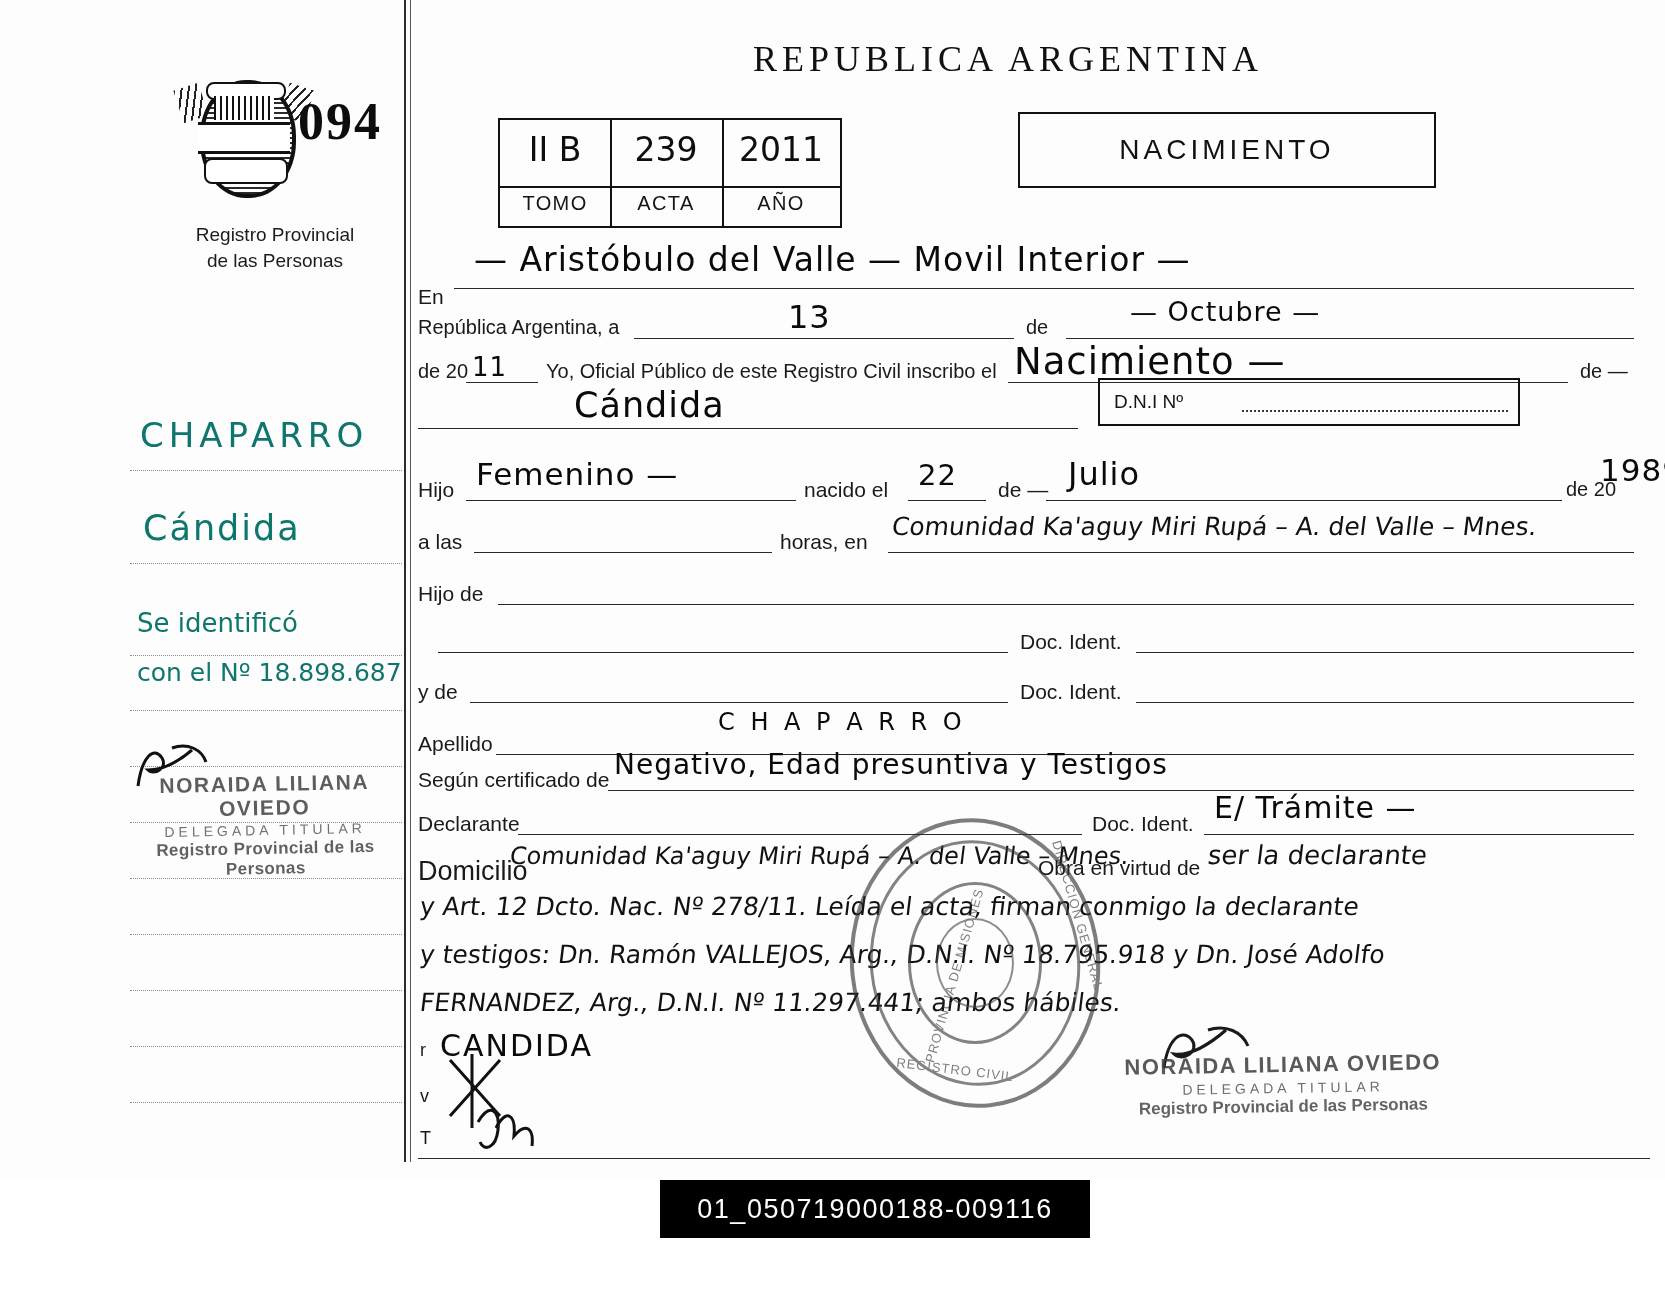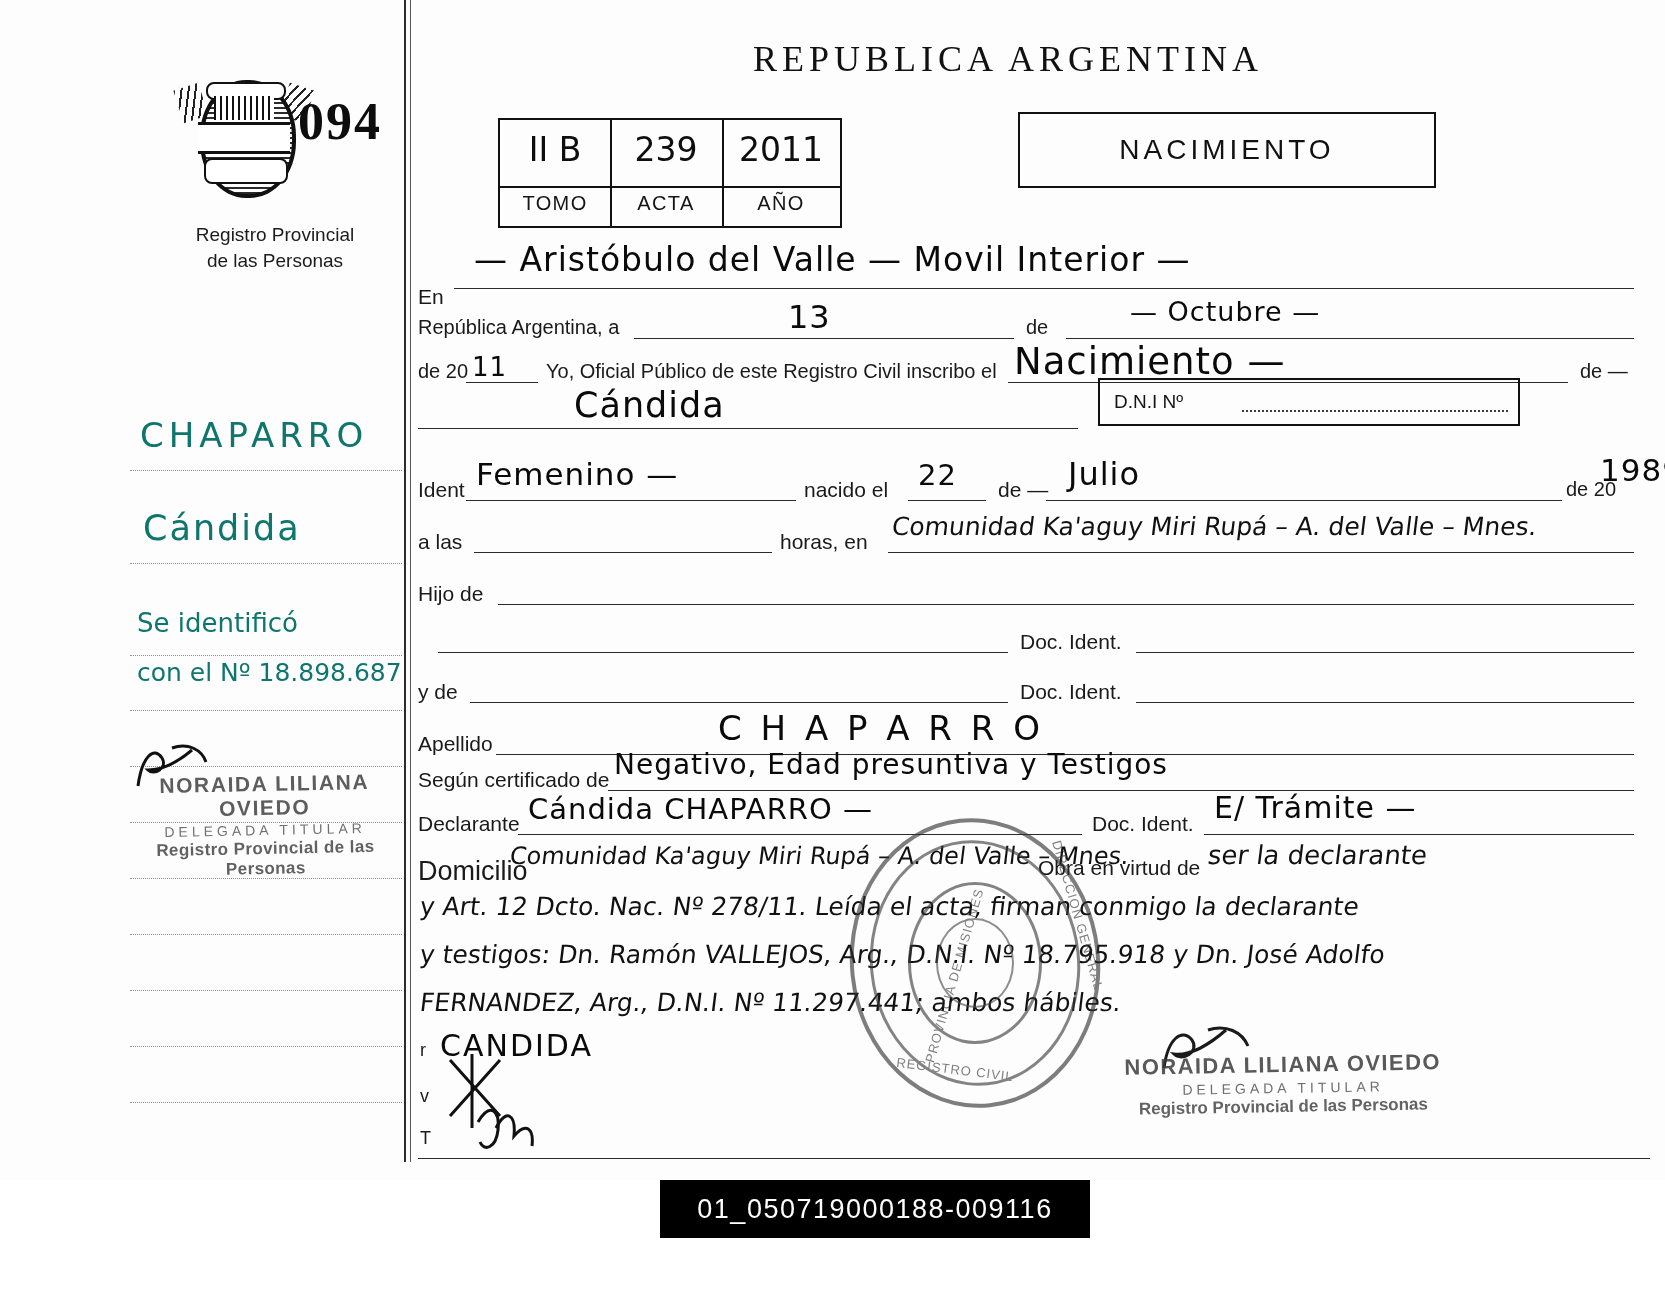--- a/index.html
+++ b/index.html
@@ -428,21 +428,21 @@
     <div class="abs hand" style="left:596px; top:340px; font-size:37px;">Nacimiento —</div>
     <div class="abs print" style="left:1162px; top:360px; font-size:20px;">de —</div>
 
     <div class="abs rule" style="left:0; top:428px; width:660px;"></div>
     <div class="abs hand" style="left:156px; top:385px; font-size:35px;">Cándida</div>
     <div id="dnibox">
       <span class="lbl">D.N.I Nº</span>
       <span class="dots"></span>
     </div>
 
-    <div class="abs print" style="left:0; top:478px; font-size:21px;">Ident</div>
+    <div class="abs print" style="left:0; top:478px; font-size:21px;">Hijo</div>
     <div class="abs rule" style="left:48px; top:500px; width:330px;"></div>
     <div class="abs hand" style="left:58px; top:456px; font-size:31px;">Femenino —</div>
     <div class="abs print" style="left:386px; top:478px; font-size:21px;">nacido el</div>
     <div class="abs rule" style="left:490px; top:500px; width:78px;"></div>
     <div class="abs hand" style="left:500px; top:458px; font-size:29px;">22</div>
     <div class="abs print" style="left:580px; top:478px; font-size:21px;">de —</div>
     <div class="abs rule" style="left:628px; top:500px; width:516px;"></div>
     <div class="abs hand" style="left:650px; top:455px; font-size:32px;">Julio</div>
     <div class="abs print" style="left:1148px; top:478px; font-size:20px;">de 20</div>
     <div class="abs hand" style="left:1182px; top:452px; font-size:31px;">1989</div>
@@ -460,29 +460,28 @@
     <div class="abs print" style="left:602px; top:630px; font-size:21px;">Doc. Ident.</div>
     <div class="abs rule" style="left:718px; top:652px; width:498px;"></div>
 
     <div class="abs print" style="left:0; top:680px; font-size:21px;">y de</div>
     <div class="abs rule" style="left:52px; top:702px; width:538px;"></div>
     <div class="abs print" style="left:602px; top:680px; font-size:21px;">Doc. Ident.</div>
     <div class="abs rule" style="left:718px; top:702px; width:498px;"></div>
 
     <div class="abs print" style="left:0; top:732px; font-size:21px;">Apellido</div>
     <div class="abs rule" style="left:78px; top:754px; width:1138px;"></div>
-    <div class="abs hand" style="left:300px; top:708px; font-size:34px; letter-spacing:4px;">C H A P A R R O</div>
+    <div class="abs hand" style="left:300px; top:708px; font-size:24px; letter-spacing:4px;">C H A P A R R O</div>
 
     <div class="abs print" style="left:0; top:768px; font-size:21px;">Según certificado de</div>
     <div class="abs rule" style="left:190px; top:790px; width:1026px;"></div>
     <div class="abs hand" style="left:196px; top:748px; font-size:28px;">Negativo, Edad presuntiva y Testigos</div>
 
     <div class="abs print" style="left:0; top:812px; font-size:21px;">Declarante</div>
     <div class="abs rule" style="left:100px; top:834px; width:564px;"></div>
-    <div class="abs hand" style="left:110px; top:792px; font-size:29px;">Cándida  CHAPARRO —</div>
     <div class="abs print" style="left:674px; top:812px; font-size:21px;">Doc. Ident.</div>
     <div class="abs rule" style="left:786px; top:834px; width:430px;"></div>
     <div class="abs hand" style="left:796px; top:790px; font-size:30px;">E/ Trámite —</div>
 
     <div class="abs print" style="left:0; top:856px; font-size:27px;">Domicilio</div>
     <div class="abs hand-sk" style="left:92px; top:842px; font-size:24px;">Comunidad Ka'aguy Miri Rupá – A. del Valle – Mnes.</div>
     <div class="abs print" style="left:620px; top:856px; font-size:21px;text-align:center;">Obra en virtud de</div>
     <div class="abs hand-sk" style="left:790px; top:840px; font-size:26px;">ser la declarante</div>
 
     <div class="abs hand-sk" style="left:2px; top:892px; font-size:25px;">y Art. 12 Dcto. Nac. Nº 278/11. Leída el acta, firman conmigo la declarante</div>

